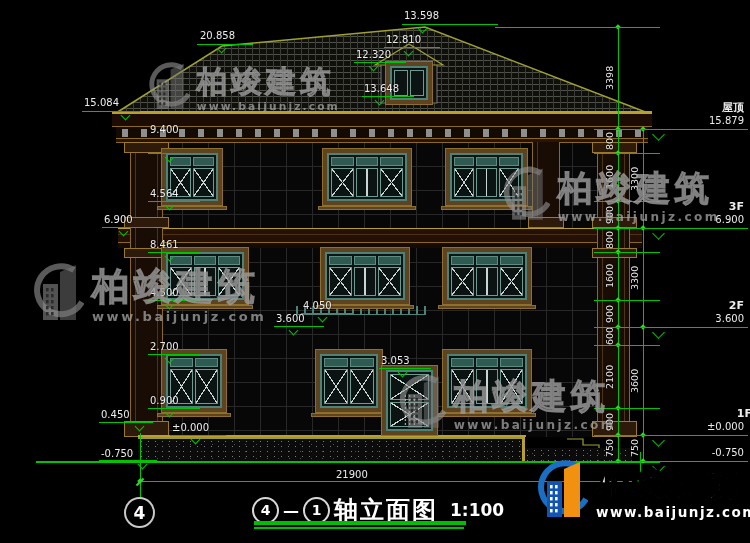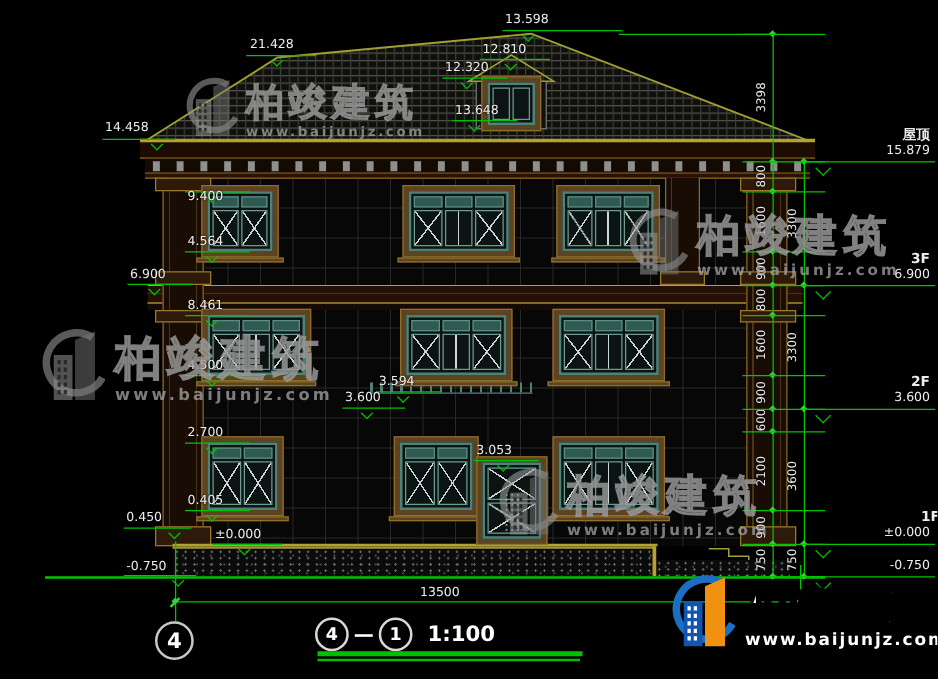--- a/index.html
+++ b/index.html
@@ -256,63 +256,63 @@
           <div class="pane xp"></div>
           <div class="pane xp"></div>
           <div class="ddots"></div>
         </div>
       </div>
       <div class="abs g" style="left: 402px; top: 24px; width: 96px; height: 1px;"></div>
       <div class="abs vee" style="left: 419px; top: 25px; width: 7px; height: 7px;"></div>
       <div class="abs dimtxt" style="left: 404px; top: 10px;">13.598</div>
       <div class="abs g" style="left: 197px; top: 44px; width: 56px; height: 1px;"></div>
       <div class="abs vee" style="left: 218px; top: 45px; width: 7px; height: 7px;"></div>
-      <div class="abs dimtxt" style="left: 200px; top: 30px;">21.428</div>
+      <div class="abs dimtxt" style="left: 200px; top: 30px;">20.858</div>
       <div class="abs g" style="left: 384px; top: 47px; width: 56px; height: 1px;"></div>
       <div class="abs vee" style="left: 405px; top: 48px; width: 7px; height: 7px;"></div>
       <div class="abs dimtxt" style="left: 386px; top: 34px;">12.810</div>
       <div class="abs g" style="left: 354px; top: 62px; width: 52px; height: 1px;"></div>
       <div class="abs vee" style="left: 370px; top: 63px; width: 7px; height: 7px;"></div>
       <div class="abs dimtxt" style="left: 356px; top: 49px;">12.320</div>
       <div class="abs g" style="left: 362px; top: 96px; width: 52px; height: 1px;"></div>
       <div class="abs vee" style="left: 376px; top: 97px; width: 7px; height: 7px;"></div>
       <div class="abs dimtxt" style="left: 364px; top: 83px;">13.648</div>
       <div class="abs g" style="left: 82px; top: 111px; width: 58px; height: 1px;"></div>
       <div class="abs vee" style="left: 122px; top: 112px; width: 7px; height: 7px;"></div>
-      <div class="abs dimtxt" style="left: 84px; top: 97px;">14.458</div>
+      <div class="abs dimtxt" style="left: 84px; top: 97px;">15.084</div>
       <div class="abs g" style="left: 148px; top: 153px; width: 52px; height: 1px;"></div>
       <div class="abs vee" style="left: 166px; top: 154px; width: 7px; height: 7px;"></div>
-      <div class="abs dimtxt" style="left: 150px; top: 152px;">9.400</div>
+      <div class="abs dimtxt" style="left: 150px; top: 124px;">9.400</div>
       <div class="abs g" style="left: 148px; top: 201px; width: 52px; height: 1px;"></div>
       <div class="abs vee" style="left: 166px; top: 202px; width: 7px; height: 7px;"></div>
       <div class="abs dimtxt" style="left: 150px; top: 188px;">4.564</div>
       <div class="abs g" style="left: 102px; top: 227px; width: 52px; height: 1px;"></div>
       <div class="abs vee" style="left: 120px; top: 228px; width: 7px; height: 7px;"></div>
       <div class="abs dimtxt" style="left: 104px; top: 214px;">6.900</div>
       <div class="abs g" style="left: 148px; top: 252px; width: 52px; height: 1px;"></div>
       <div class="abs vee" style="left: 166px; top: 253px; width: 7px; height: 7px;"></div>
       <div class="abs dimtxt" style="left: 150px; top: 239px;">8.461</div>
       <div class="abs g" style="left: 148px; top: 300px; width: 52px; height: 1px;"></div>
       <div class="abs vee" style="left: 166px; top: 301px; width: 7px; height: 7px;"></div>
       <div class="abs dimtxt" style="left: 150px; top: 287px;">4.500</div>
       <div class="abs g" style="left: 301px; top: 313px; width: 52px; height: 1px;"></div>
       <div class="abs vee" style="left: 319px; top: 314px; width: 7px; height: 7px;"></div>
-      <div class="abs dimtxt" style="left: 303px; top: 300px;">3.594</div>
+      <div class="abs dimtxt" style="left: 303px; top: 300px;">4.050</div>
       <div class="abs g" style="left: 274px; top: 326px; width: 50px; height: 1px;"></div>
       <div class="abs vee" style="left: 290px; top: 327px; width: 7px; height: 7px;"></div>
       <div class="abs dimtxt" style="left: 276px; top: 313px;">3.600</div>
       <div class="abs g" style="left: 148px; top: 354px; width: 52px; height: 1px;"></div>
       <div class="abs vee" style="left: 166px; top: 355px; width: 7px; height: 7px;"></div>
       <div class="abs dimtxt" style="left: 150px; top: 341px;">2.700</div>
       <div class="abs g" style="left: 379px; top: 368px; width: 52px; height: 1px;"></div>
       <div class="abs vee" style="left: 399px; top: 369px; width: 7px; height: 7px;"></div>
       <div class="abs dimtxt" style="left: 381px; top: 355px;">3.053</div>
       <div class="abs g" style="left: 148px; top: 408px; width: 52px; height: 1px;"></div>
       <div class="abs vee" style="left: 166px; top: 409px; width: 7px; height: 7px;"></div>
-      <div class="abs dimtxt" style="left: 150px; top: 395px;">0.405</div>
+      <div class="abs dimtxt" style="left: 150px; top: 395px;">0.900</div>
       <div class="abs g" style="left: 99px; top: 422px; width: 54px; height: 1px;"></div>
       <div class="abs vee" style="left: 136px; top: 423px; width: 7px; height: 7px;"></div>
       <div class="abs dimtxt" style="left: 101px; top: 409px;">0.450</div>
       <div class="abs g" style="left: 170px; top: 435px; width: 56px; height: 1px;"></div>
       <div class="abs vee" style="left: 192px; top: 436px; width: 7px; height: 7px;"></div>
       <div class="abs dimtxt" style="left: 172px; top: 422px;">±0.000</div>
       <div class="abs g" style="left: 99px; top: 460px; width: 58px; height: 1px;"></div>
       <div class="abs vee" style="left: 139px; top: 461px; width: 7px; height: 7px;"></div>
       <div class="abs dimtxt" style="left: 101px; top: 448px;">-0.750</div>
       <div class="abs g" style="left: 640px; top: 129px; width: 108px; height: 1px;"></div>
@@ -378,21 +378,21 @@
       <div class="abs g" style="left: 594px; top: 327px; width: 66px; height: 1px;"></div>
       <div class="abs g" style="left: 594px; top: 345px; width: 66px; height: 1px;"></div>
       <div class="abs g" style="left: 594px; top: 408px; width: 66px; height: 1px;"></div>
       <div class="abs g" style="left: 594px; top: 435px; width: 66px; height: 1px;"></div>
       <div class="abs g" style="left: 594px; top: 461px; width: 66px; height: 1px;"></div>
       <div class="abs g" style="left: 140px; top: 481px; width: 500px; height: 1px;"></div>
       <div class="abs slash" style="left: 135px; top: 481px; width: 10px; height: 2px;"></div>
       <div class="abs tick" style="left: 138px; top: 479px; width: 4px; height: 4px;"></div>
       <div class="abs slash" style="left: 635px; top: 481px; width: 10px; height: 2px;"></div>
       <div class="abs tick" style="left: 638px; top: 479px; width: 4px; height: 4px;"></div>
-      <div class="abs dimtxt" style="left: 336px; top: 469px;">13500</div>
+      <div class="abs dimtxt" style="left: 336px; top: 469px;">21900</div>
       <div class="wm" style="left: 146px; top: 58px; transform: scale(0.82);">
         <svg width="54" height="76" viewBox="0 0 54 76">
           <path d="M44,12 A24,24 0 1,0 52,44" fill="none" stroke="rgba(150,150,150,0.6)" stroke-width="6"></path>
           <path d="M30,14 L46,7 L46,62 L30,62 Z" fill="rgba(120,120,120,0.5)"></path>
           <rect x="13" y="26" width="15" height="36" fill="rgba(150,150,150,0.55)"></rect>
           <rect x="16" y="30" width="2.6" height="3.4" fill="rgba(35,35,35,0.85)"></rect>
           <rect x="21" y="30" width="2.6" height="3.4" fill="rgba(35,35,35,0.85)"></rect>
           <rect x="16" y="36" width="2.6" height="3.4" fill="rgba(35,35,35,0.85)"></rect>
           <rect x="21" y="36" width="2.6" height="3.4" fill="rgba(35,35,35,0.85)"></rect>
           <rect x="16" y="42" width="2.6" height="3.4" fill="rgba(35,35,35,0.85)"></rect>
@@ -492,17 +492,18 @@
         </div>
       </div>
     </div>
 
   <div class="abs abubble">4</div>
 
   <div class="abs title">
     <span class="tc">4</span>
     <span class="tdash">—</span>
     <span class="tc">1</span>
+    <span class="tmain">轴立面图</span>
     <span class="tscale">1:100</span>
   </div>
   <div class="abs tl1"></div>
   <div class="abs tl2"></div>
 </div>
 
 </body></html>

